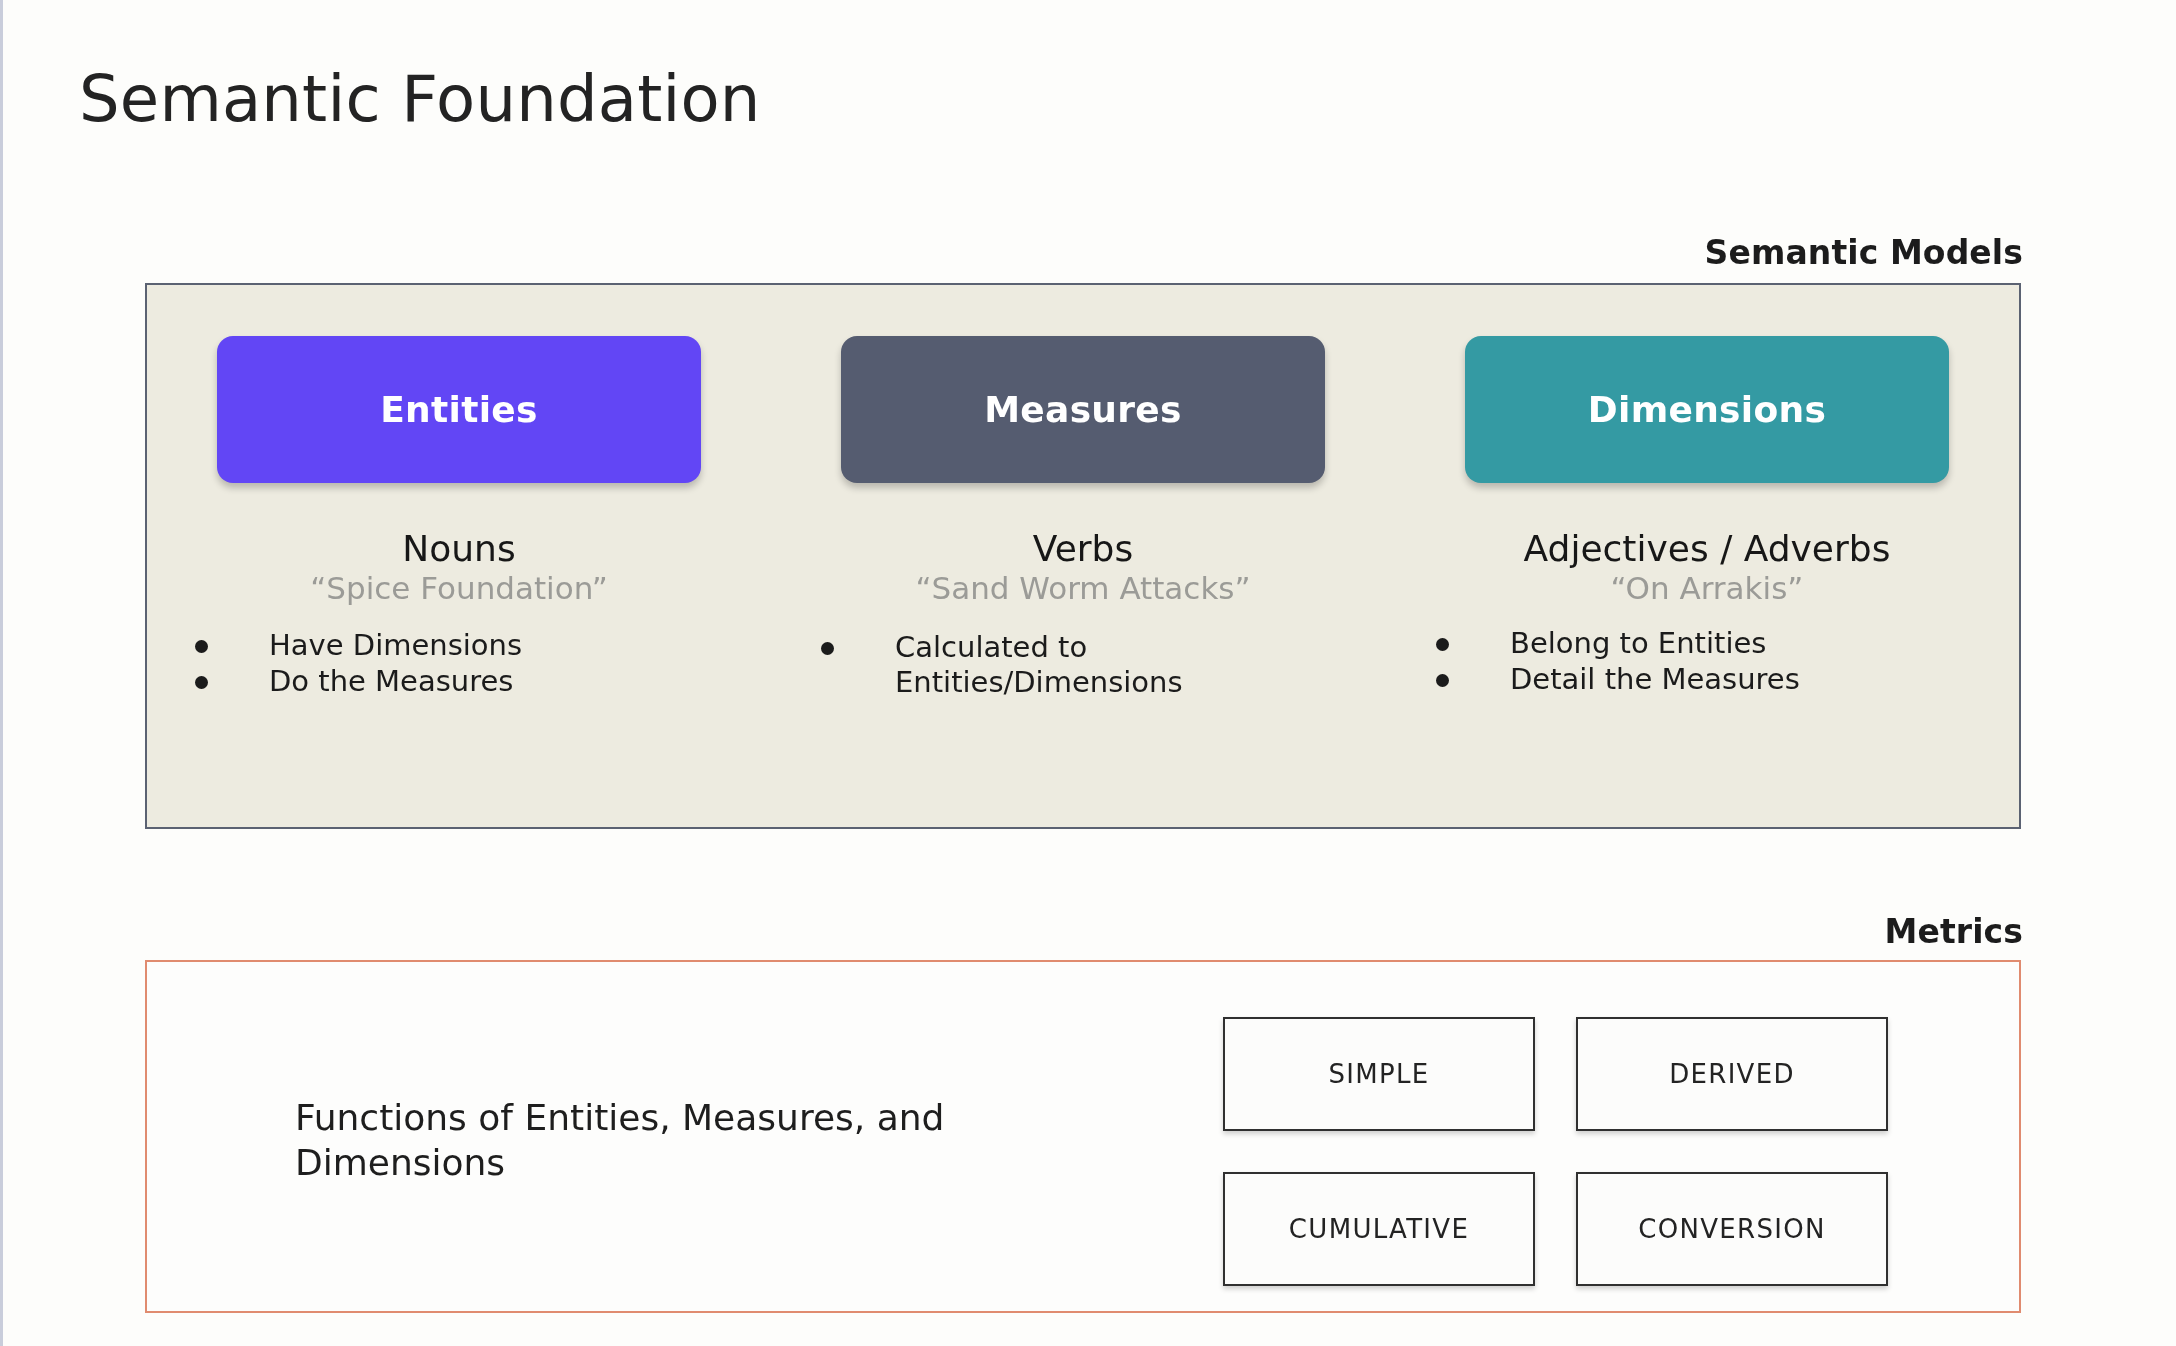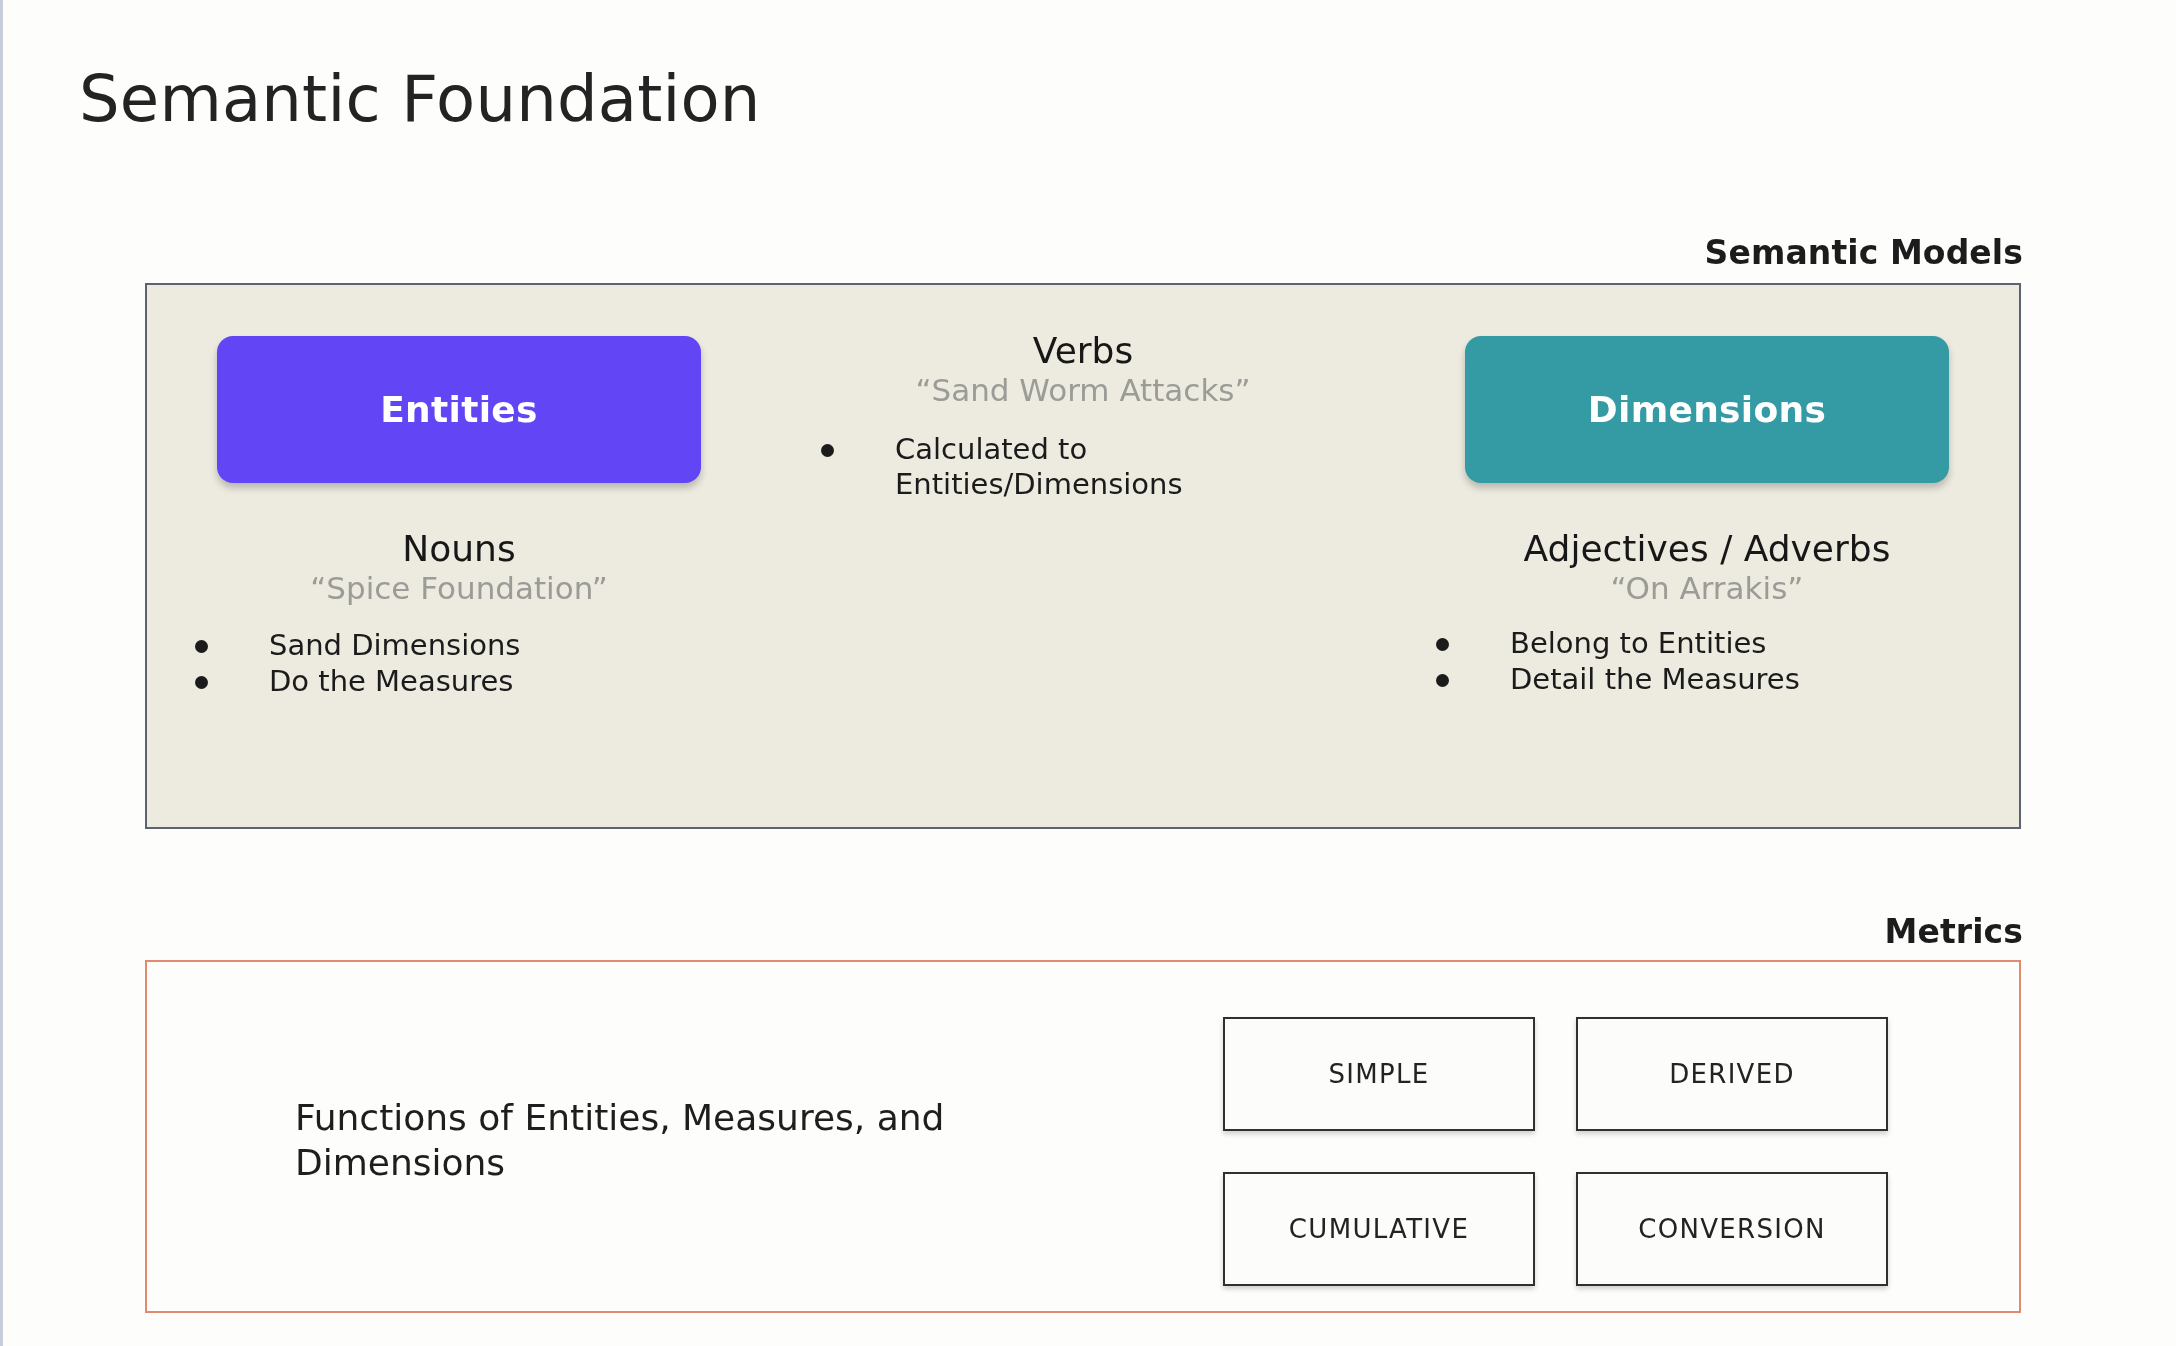--- a/index.html
+++ b/index.html
@@ -203,27 +203,28 @@
 
   <div class="sm-panel">
     <div class="sm-columns">
 
       <div class="sm-col">
         <div class="pill" id="pill-0" style="background: rgb(98, 70, 245);">Entities</div>
         <div class="col-heading">Nouns</div>
         <div class="col-example">“Spice Foundation”</div>
         <div class="bul-wrap bul-c0">
           <ul class="bullets">
-            <li><span class="dot"></span><span>Sand Dimensions</span></li>
+            <li><span class="dot"></span><span>Have Dimensions</span></li>
             <li><span class="dot"></span><span>Do the Measures</span></li>
           </ul>
         </div>
       </div>
 
       <div class="sm-col">
+        <div class="pill" id="pill-1" style="background: rgb(85, 92, 112);">Measures</div>
         <div class="col-heading">Verbs</div>
         <div class="col-example">“Sand Worm Attacks”</div>
         <div class="bul-wrap bul-c1">
           <ul class="bullets">
             <li style="max-width:330px;"><span class="dot"></span><span>Calculated to Entities/Dimensions</span></li>
           </ul>
         </div>
       </div>
 
       <div class="sm-col">

